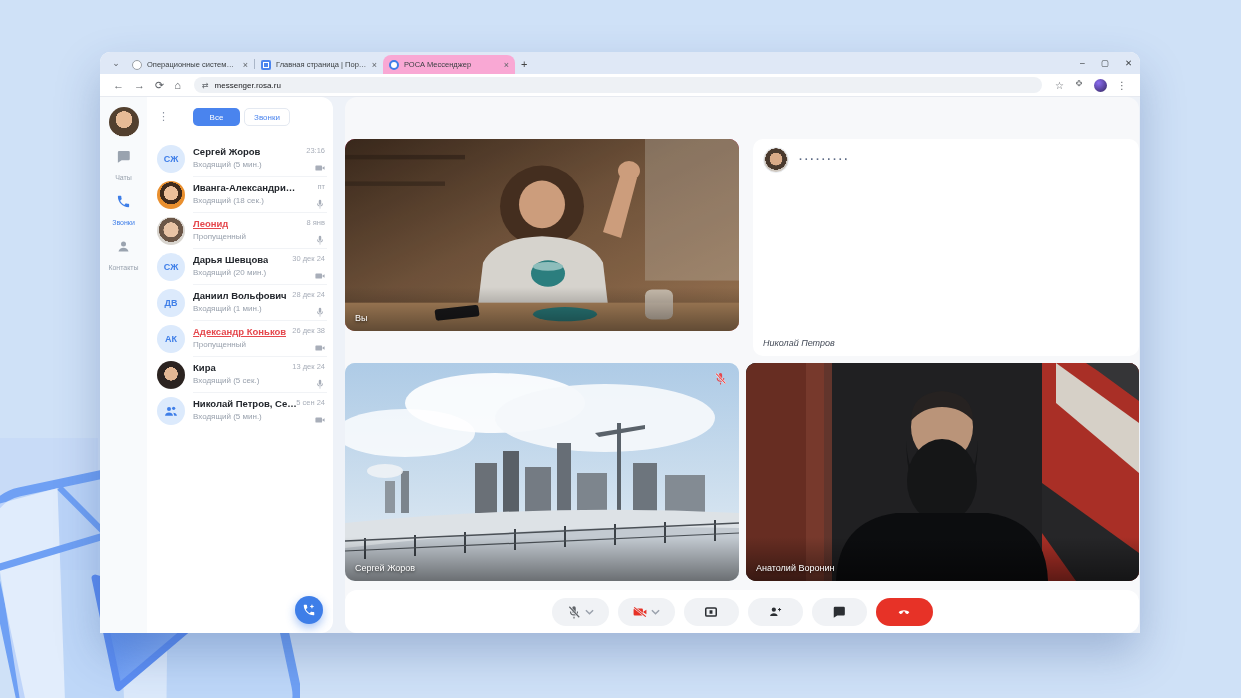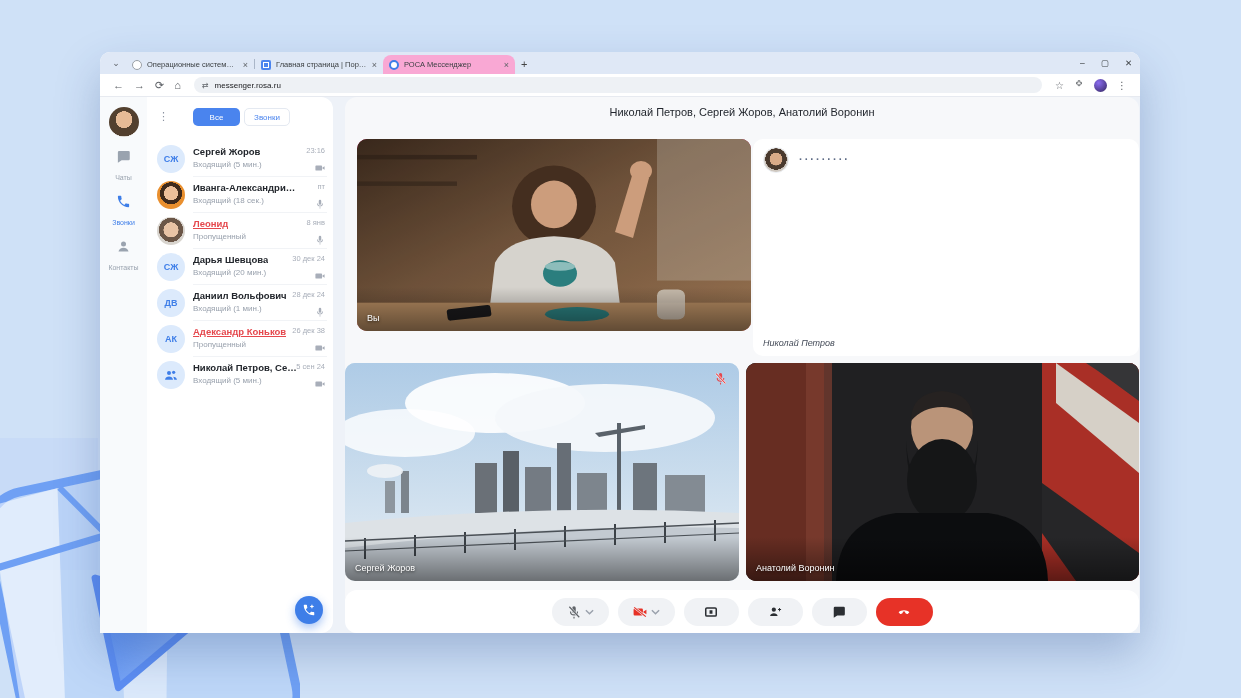--- a/index.html
+++ b/index.html
@@ -81,21 +81,21 @@
     display:flex;align-items:center;justify-content:center;cursor:pointer;box-shadow:0 4px 10px rgba(62,126,232,.45);}
   .fab svg{width:14px;height:14px;fill:#fff;}
 
   .main{position:absolute;left:245px;top:0;width:794px;height:536px;background:#f7f8fa;border-radius:12px;}
   .ctitle{position:absolute;left:0;top:9px;width:794px;text-align:center;font-size:11px;color:#23272e;}
   .csub{position:absolute;left:0;top:25px;width:794px;text-align:center;font-size:8px;color:#9aa2ae;}
   .csub svg{width:7px;height:7px;vertical-align:-1px;fill:none;stroke:#9aa2ae;stroke-width:2;}
 
   .tile{position:absolute;border-radius:10px;overflow:hidden;}
   .tile svg.photo{position:absolute;left:0;top:0;width:100%;height:100%;}
-  .t1{left:0;top:42px;width:394px;height:192px;background:#be185d;margin-left:12px;}
+  .t1{left:0;top:42px;width:394px;height:192px;background:#be185d;}
   .t2{left:408px;top:42px;width:386px;height:217px;background:#fff;}
   .t3{left:0;top:266px;width:394px;height:218px;background:#bcd6ea;}
   .t4{left:401px;top:266px;width:393px;height:218px;background:#1c1c1e;}
   .tlabel{position:absolute;left:10px;bottom:8px;font-size:9px;color:#fff;text-shadow:0 1px 3px rgba(0,0,0,.7);}
   .tlabel.dark{color:#454c59;text-shadow:none;font-style:italic;}
   .shade{position:absolute;left:0;bottom:0;width:100%;height:44px;
     background:linear-gradient(transparent,rgba(0,0,0,.45));}
   .t2-avatar{position:absolute;left:10px;top:8px;width:26px;height:26px;border-radius:50%;
     background:radial-gradient(circle at 50% 46%,#d9ab88 0 36%,#4a3a2e 37% 60%,#cfc8c0 61%);
     border:1px solid #eceff3;}
@@ -280,20 +280,30 @@
               <span>АК</span>
             </div>
           <span class="nm missed">Адександр Коньков</span>
           <span class="st">Пропущенный</span>
           <span class="tm">26 дек 38</span>
           <span class="ti"><svg viewBox="0 0 24 24">
                 <path d="M3 6h12a2 2 0 0 1 2 2v8a2 2 0 0 1-2 2H3a2 2 0 0 1-2-2V8a2 2 0 0 1 2-2zm15 5 5-3v8l-5-3z"></path>
               </svg></span>
         </div>
 
+        <div class="row">
+          <div class="av ph-kira"></div>
+          <span class="nm">Кира</span>
+          <span class="st">Входящий (5 сек.)</span>
+          <span class="tm">13 дек 24</span>
+          <span class="ti"><svg viewBox="0 0 24 24">
+                <rect x="9" y="2" width="6" height="12" rx="3"></rect>
+                <path d="M5 11a7 7 0 0 0 14 0h-2a5 5 0 0 1-10 0zm6 9h2v3h-2z"></path>
+              </svg></span>
+        </div>
 
         <div class="row">
           <div class="av grp">
             <svg viewBox="0 0 24 24">
                 <circle cx="9" cy="9" r="3"></circle>
                 <circle cx="16" cy="8" r="2.4"></circle>
                 <path d="M3 19c.5-3 3-4.6 6-4.6s5.5 1.6 6 4.6z"></path>
                 <path d="M15.5 14.6c2.6.1 4.9 1.5 5.5 4.4h-4"></path>
               </svg>
           </div>
@@ -309,21 +319,20 @@
 
       <div class="fab">
         <svg viewBox="0 0 24 24">
             <path d="M6.6 10.8c1.4 2.8 3.8 5.2 6.6 6.6l2.2-2.2c.3-.3.7-.4 1-.2 1.2.4 2.4.6 3.6.6.6 0 1 .4 1 1V20c0 .6-.4 1-1 1C10.8 21 3 13.2 3 3.9c0-.6.4-1 1-1h3.5c.6 0 1 .4 1 1 0 1.3.2 2.5.6 3.6.1.3 0 .7-.2 1l-2.3 2.3z"></path>
             <path d="M16 3h2v2h2v2h-2v2h-2V7h-2V5h2z"></path>
           </svg>
       </div>
     </div>
 
     <div class="main">
-      <div class="ctitle">Николай Петров, Сергей Жоров, Анатолий Воронин</div>
 
       <div class="tile t1">
         <svg class="photo" viewBox="0 0 394 217" preserveAspectRatio="none">
           <defs>
               <linearGradient id="t1g" x1="0" y1="0" x2="1" y2="1">
             <stop offset="0" stop-color="#3e2c1e"></stop>
                 <stop offset=".45" stop-color="#7a5b40"></stop>
                 <stop offset="1" stop-color="#a9805a"></stop>
           </linearGradient>
             </defs>

